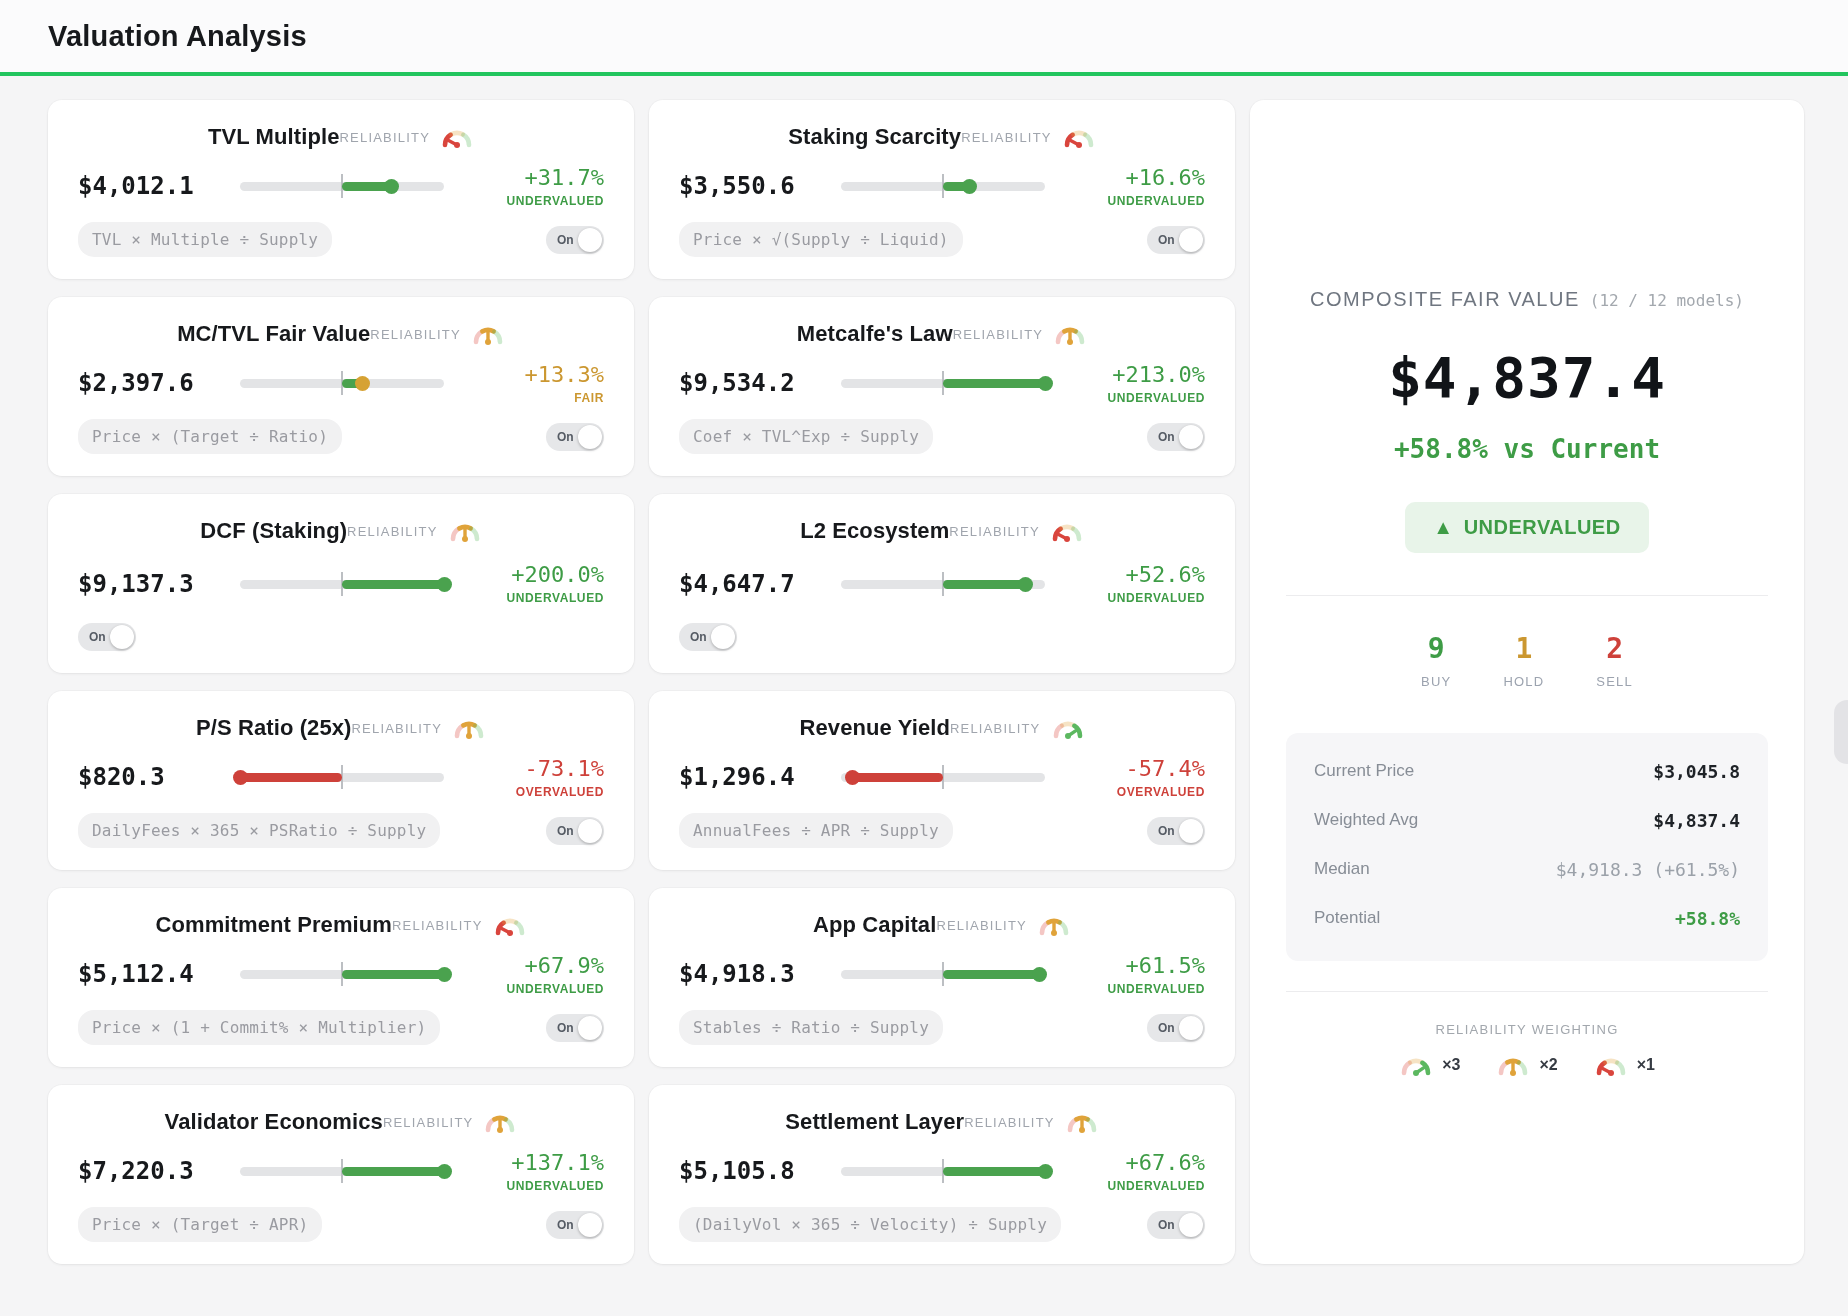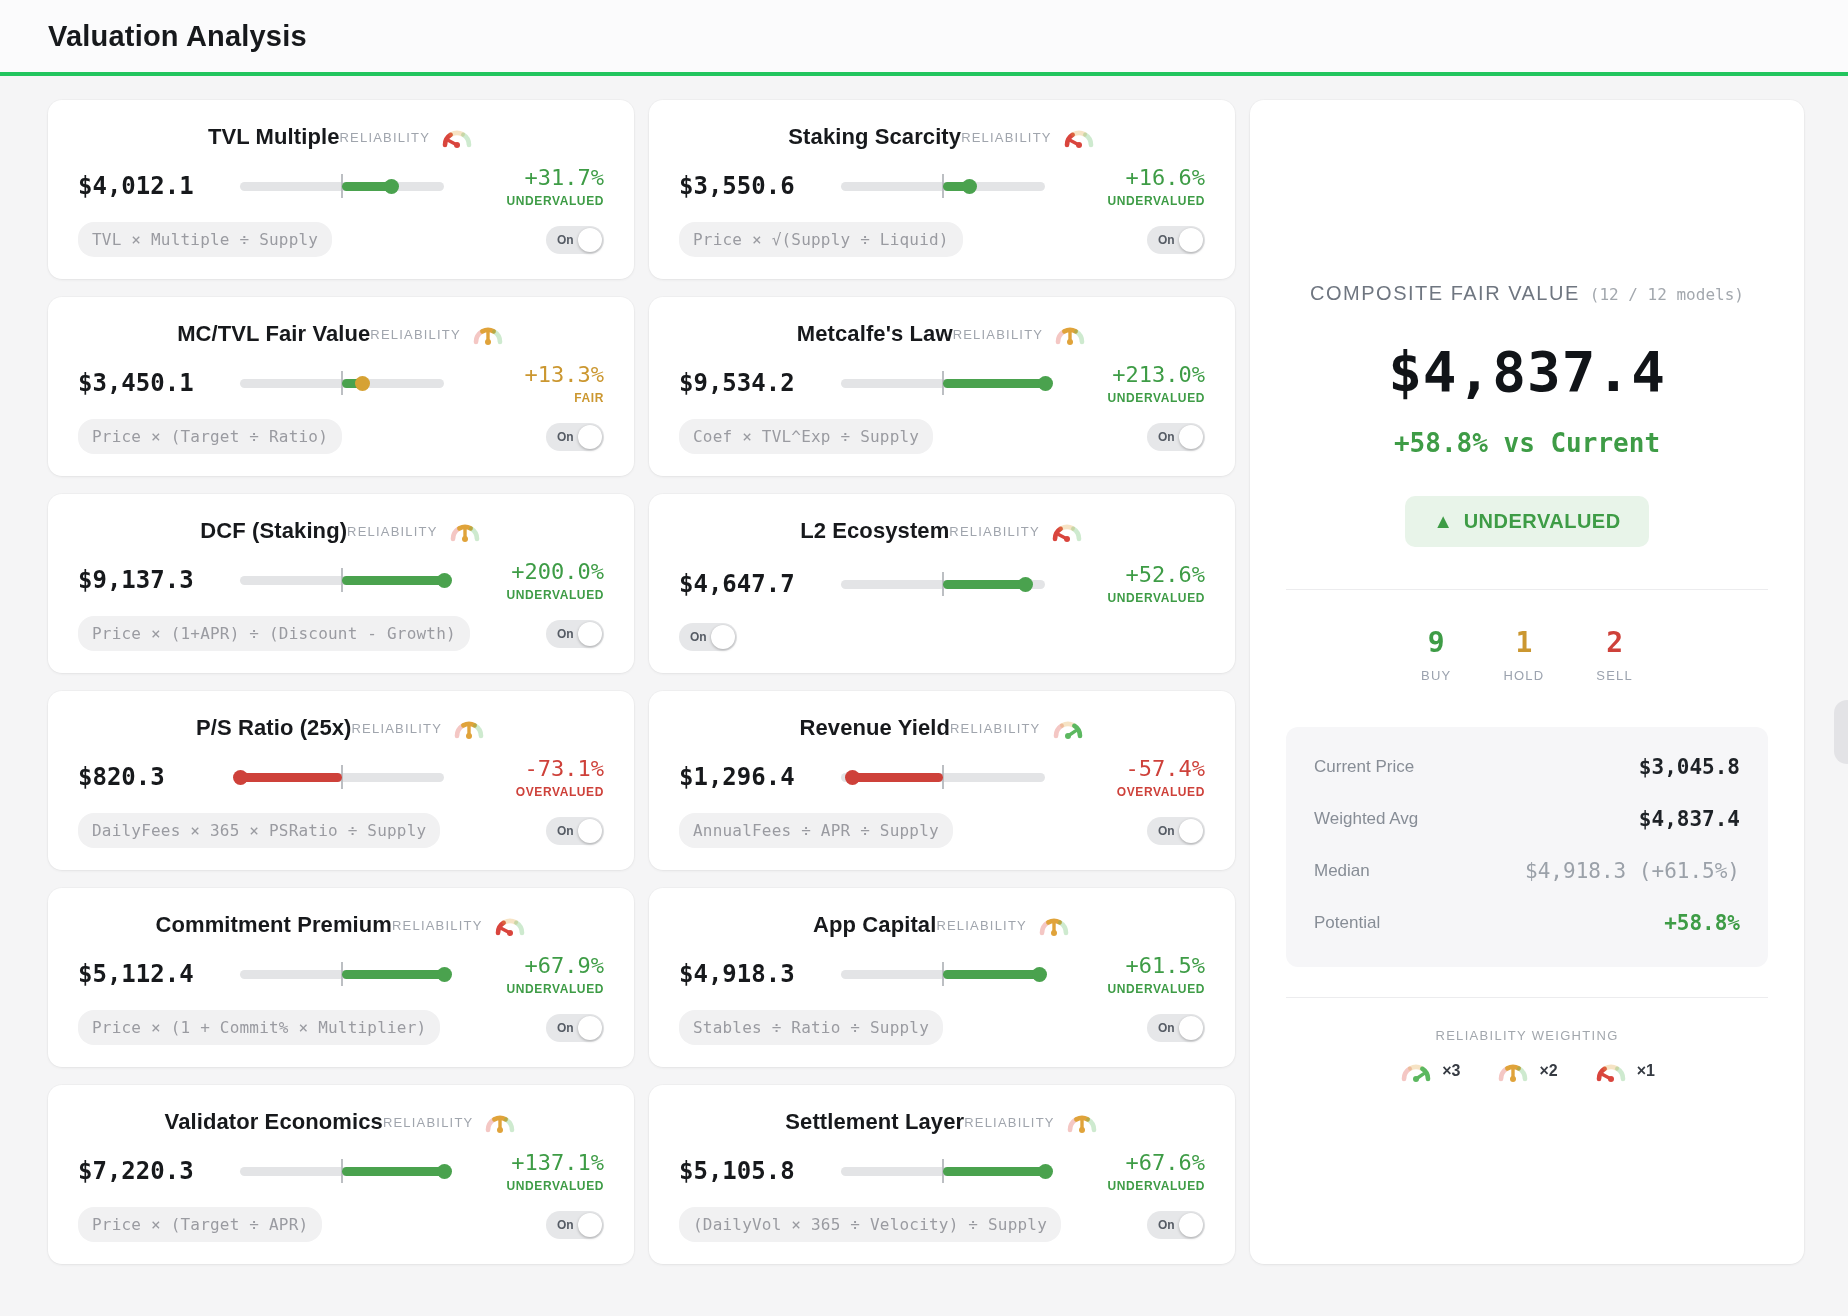--- a/index.html
+++ b/index.html
@@ -83,21 +83,21 @@
   .divider { width:100%; height:1px; background:#ececee; }
   .div1 { margin-top:42px; } .div2 { margin-top:30px; }
   .counts { display:flex; gap:52px; margin-top:36px; }
   .count-num { font-size:28px; font-weight:700; }
   .count-label { font-size:13px; color:#9ca3af; letter-spacing:1.2px; margin-top:9px; }
   .stats {
     width:100%; background:#f6f6f8; border-radius:12px; padding:28px 28px 4px 28px; margin-top:44px;
   }
   .stat-row { display:flex; justify-content:space-between; align-items:center; margin-bottom:28px; }
   .stat-label { font-size:17px; color:#878d96; }
-  .stat-value { font-size:21px; font-weight:700; color:#1e2227; }
+  .stat-value { font-size:18px; font-weight:700; color:#1e2227; }
   .stat-value.muted { color:#9ba1a9; font-weight:400; }
   .stat-value.green { color:#3e9c46; }
   .weighting { margin-top:30px; }
   .weight-label { font-size:13px; color:#a2a7ad; letter-spacing:1.3px; font-weight:500; }
   .weight-row { display:flex; gap:36px; margin-top:16px; justify-content:center; align-items:center; }
   .weight-item { display:flex; align-items:center; gap:9px; }
   .mult { font-size:16px; font-weight:600; color:#363b43; }
 
   .scroll-pill {
     position:absolute; right:-12px; top:700px; width:26px; height:64px;
@@ -199,21 +199,21 @@
     <path d="M 5.00 20.00 A 12 12 0 0 1 10.64 9.82" stroke="#d9453d" stroke-width="4.6" fill="none" stroke-linecap="round" opacity="0.3"></path>
                 <path d="M 11.37 9.40 A 12 12 0 0 1 22.63 9.40" stroke="#e0a33a" stroke-width="4.6" fill="none" stroke-linecap="round" opacity="1"></path>
                 <path d="M 23.36 9.82 A 12 12 0 0 1 29.00 20.00" stroke="#5cb860" stroke-width="4.6" fill="none" stroke-linecap="round" opacity="0.3"></path>
     <line x1="17" y1="20" x2="17.00" y2="10.50" stroke="#e0a33a" stroke-width="3.4" stroke-linecap="round"></line>
     <circle cx="17" cy="20" r="3" fill="#e0a33a"></circle>
   </svg>
             </span>
       </div>
     </div>
     <div class="card-mid">
-      <div class="value mono">$3,450.1</div>
+      <div class="value mono">$2,397.6</div>
       <div class="slider">
         <div class="track"></div>
         <div class="tick"></div>
         <div class="fill" style="background: rgb(74, 162, 78); left: 50%; width: 10.2308%;"></div>
         <div class="dot" style="background: rgb(214, 162, 51); left: calc(60.2308% - 7.5px);"></div>
       </div>
       <div class="pct-block">
         <div class="pct mono c-fair">+13.3%</div>
         <div class="status c-fair">FAIR</div>
       </div>
@@ -288,21 +288,20 @@
         <div class="tick"></div>
         <div class="fill" style="background: rgb(74, 162, 78); left: 50%; width: 50%;"></div>
         <div class="dot" style="background: rgb(74, 162, 78); left: calc(100% - 7.5px);"></div>
       </div>
       <div class="pct-block">
         <div class="pct mono c-under">+200.0%</div>
         <div class="status c-under">UNDERVALUED</div>
       </div>
     </div>
     <div class="card-bottom">
-      <span class="formula mono">Price × (1+APR) ÷ (Discount - Growth)</span>
       <button class="toggle">
         <span class="toggle-label">On</span>
         <span class="knob"></span>
       </button>
     </div>
   </section>
 
   <section class="card">
     <div class="card-top">
       <h3 class="card-title">L2 Ecosystem</h3>

